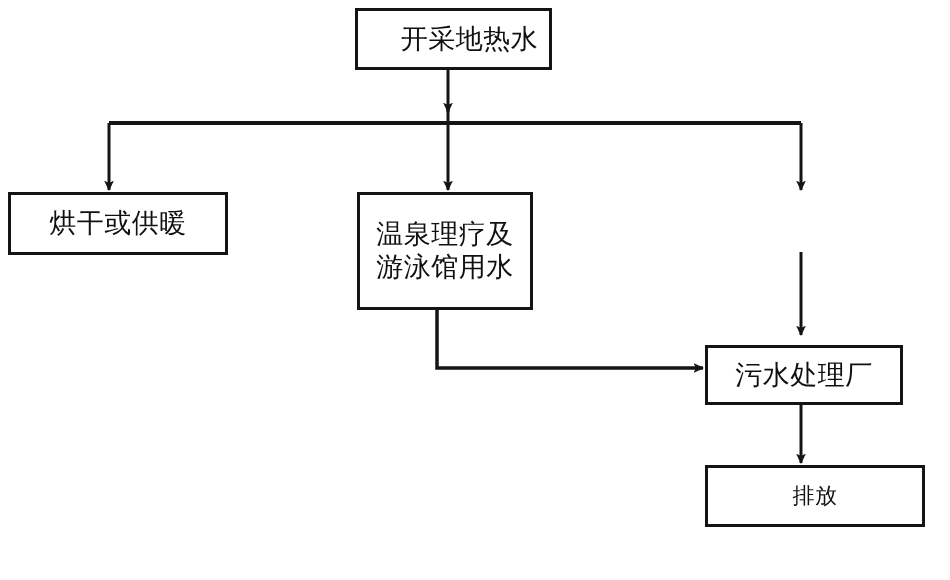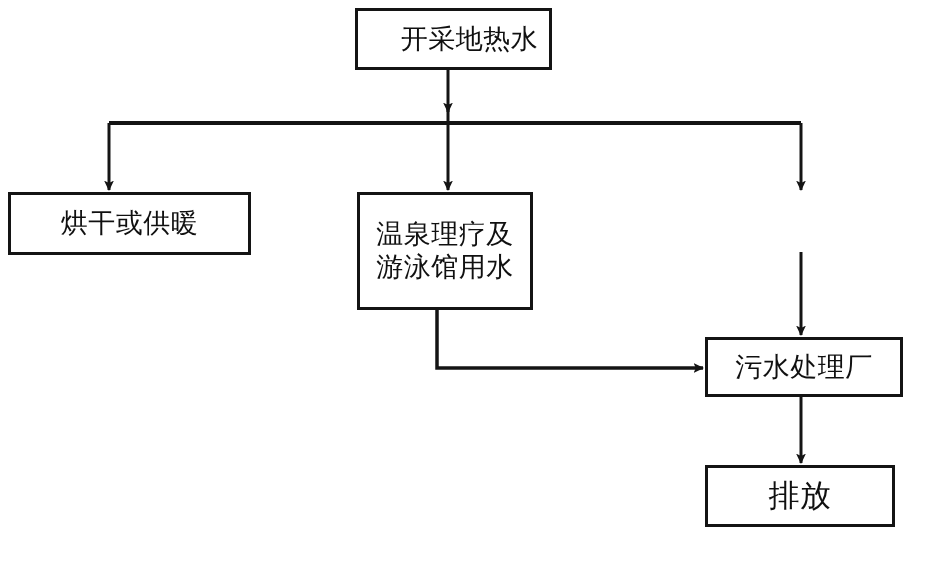--- a/index.html
+++ b/index.html
@@ -36,25 +36,25 @@
     color: #101010;
     line-height: 1.22;
     letter-spacing: 0.5px;
     z-index: 2;
   }
   .node .label {
     display: block;
     white-space: pre-line;
   }
   .n-source   { left: 355px; top: 8px;   width: 197px; height: 62px;  font-size: 27px; padding-left: 32px; }
-  .n-drying   { left: 8px;   top: 192px; width: 243px; height: 63px;  font-size: 27px; }
+  .n-drying   { left: 8px;   top: 192px; width: 220px; height: 63px;  font-size: 27px; }
   .n-spa      { left: 357px; top: 192px; width: 176px; height: 118px; font-size: 27px; }
   .n-fish     { left: 705px; top: 192px; width: 198px; height: 60px;  font-size: 27px; }
-  .n-plant    { left: 705px; top: 337px; width: 198px; height: 60px;  font-size: 27px; }
-  .n-discharge{ left: 705px; top: 465px; width: 190px; height: 62px;  font-size: 31px; }
+  .n-plant    { left: 705px; top: 345px; width: 198px; height: 60px;  font-size: 27px; }
+  .n-discharge{ left: 705px; top: 465px; width: 220px; height: 62px;  font-size: 22px; }
 </style>
 </head>
 <body>
 
 <div id="canvas">
 
   <svg id="wires" viewBox="0 0 950 580" xmlns="http://www.w3.org/2000/svg">
     <defs>
       <marker id="ah" markerWidth="11" markerHeight="11" refX="9.4" refY="5.5" orient="auto" markerUnits="userSpaceOnUse">
         <path d="M0,0.6 L10.4,5.5 L0,10.4 L2.3,5.5 Z" fill="#141414"></path>

